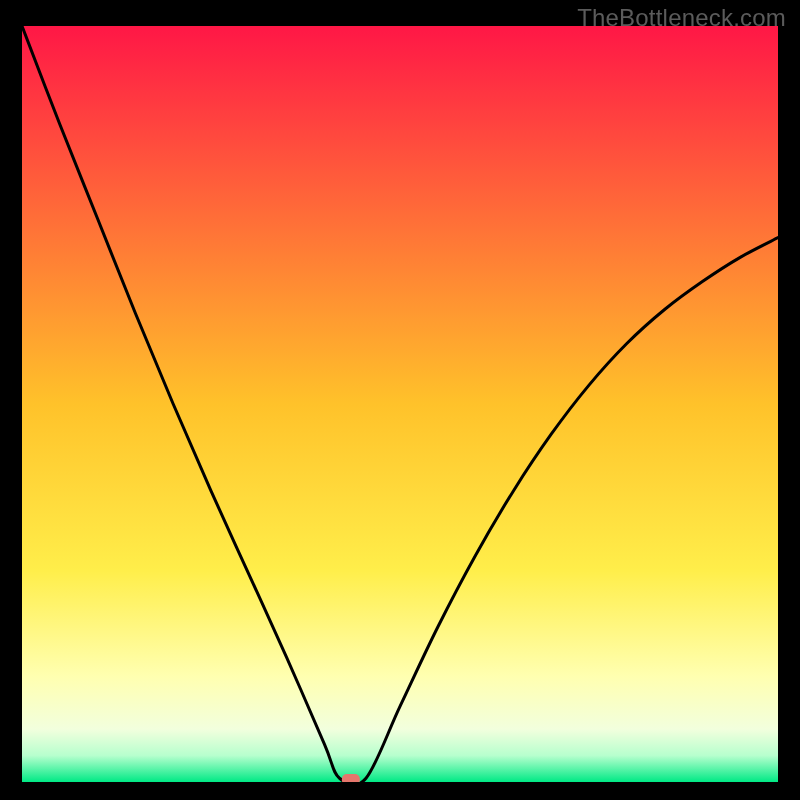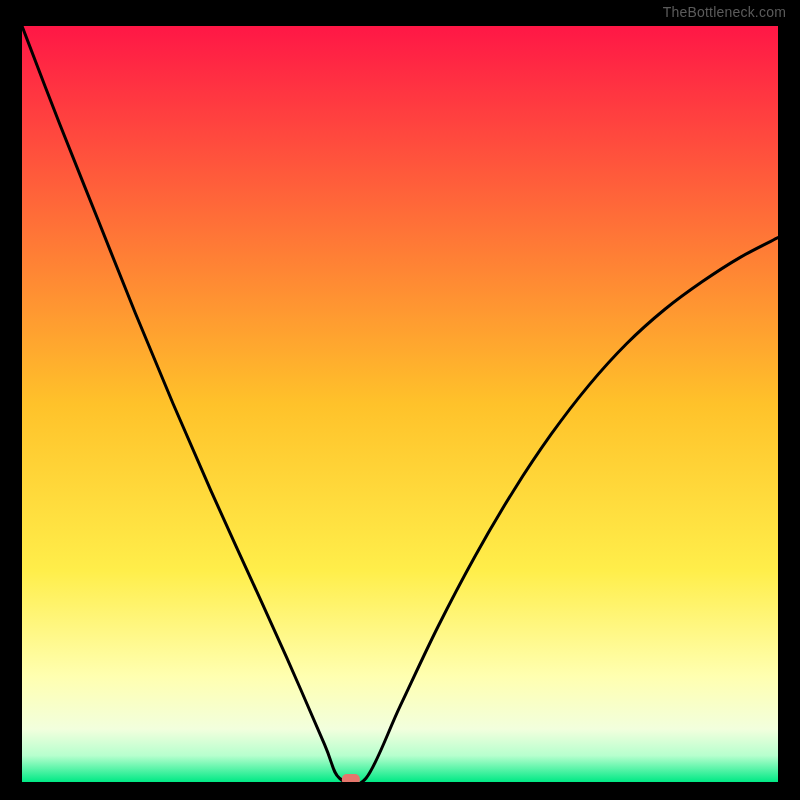--- a/index.html
+++ b/index.html
@@ -15,21 +15,21 @@
     position: relative;
     width: 800px;
     height: 800px;
     background: #000;
   }
   .watermark {
     position: absolute;
     top: 4px;
     right: 14px;
     color: #5b5b5b;
-    font-size: 14px;
+    font-size: 24px;
     font-weight: 500;
     letter-spacing: 0.2px;
     z-index: 5;
   }
   .plot {
     position: absolute;
     left: 22px;
     top: 26px;
     width: 756px;
     height: 756px;

